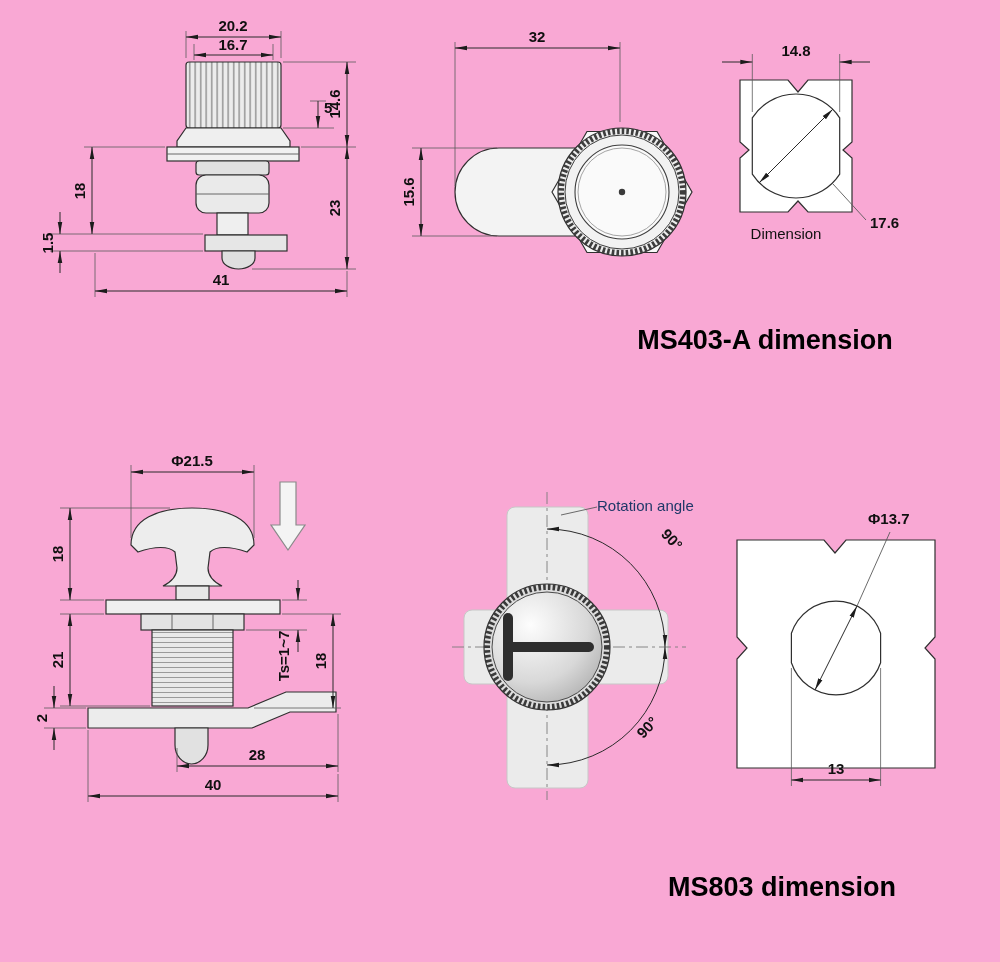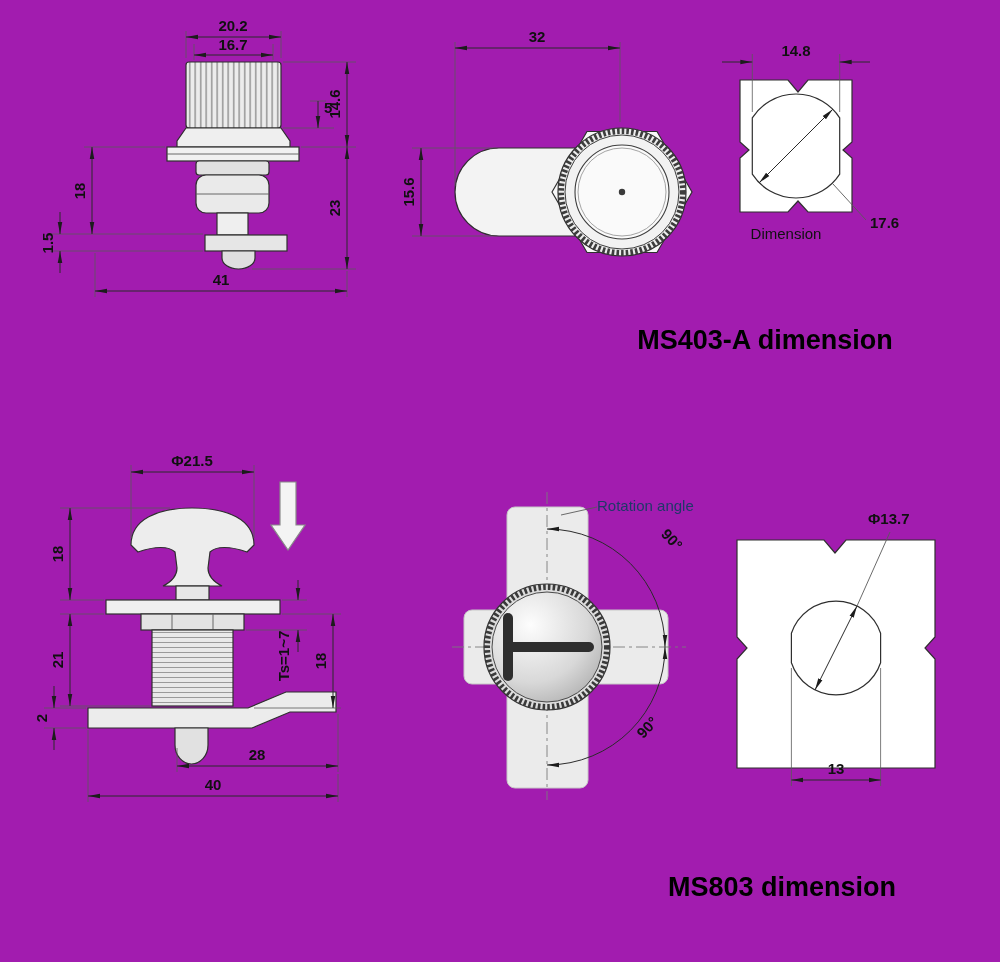--- a/index.html
+++ b/index.html
@@ -1,16 +1,16 @@
 <!DOCTYPE html>
 <html><head>
 <meta charset="utf-8">
 <style>
   html,body { margin:0; padding:0; background:#ffffff; }
-  .page { position:relative; width:1000px; height:962px; background:#a21caf; overflow:hidden; }
+  .page { position:relative; width:1000px; height:962px; background:#f9a8d4; overflow:hidden; }
   svg { display:block; }
   .outline { stroke:#2f2f2f; stroke-width:1.2; }
   .thin    { stroke:#5a5a5a; stroke-width:0.9; fill:none; }
   .dimline { stroke:#2b2b2b; stroke-width:1; fill:none; }
   .ext     { stroke:#5a5a5a; stroke-width:0.8; fill:none; }
   .cl      { stroke:#7a7a7a; stroke-width:0.9; fill:none; stroke-dasharray:12 4 3 4; }
   .dim   { font:bold 15px "Liberation Sans", sans-serif; fill:#101010; }
   .lbl   { font:15px "Liberation Sans", sans-serif; fill:#101010; }
   .navy  { font:15px "Liberation Sans", sans-serif; fill:#1f3868; }
   .title { font:bold 27px "Liberation Sans", sans-serif; fill:#000000; }

